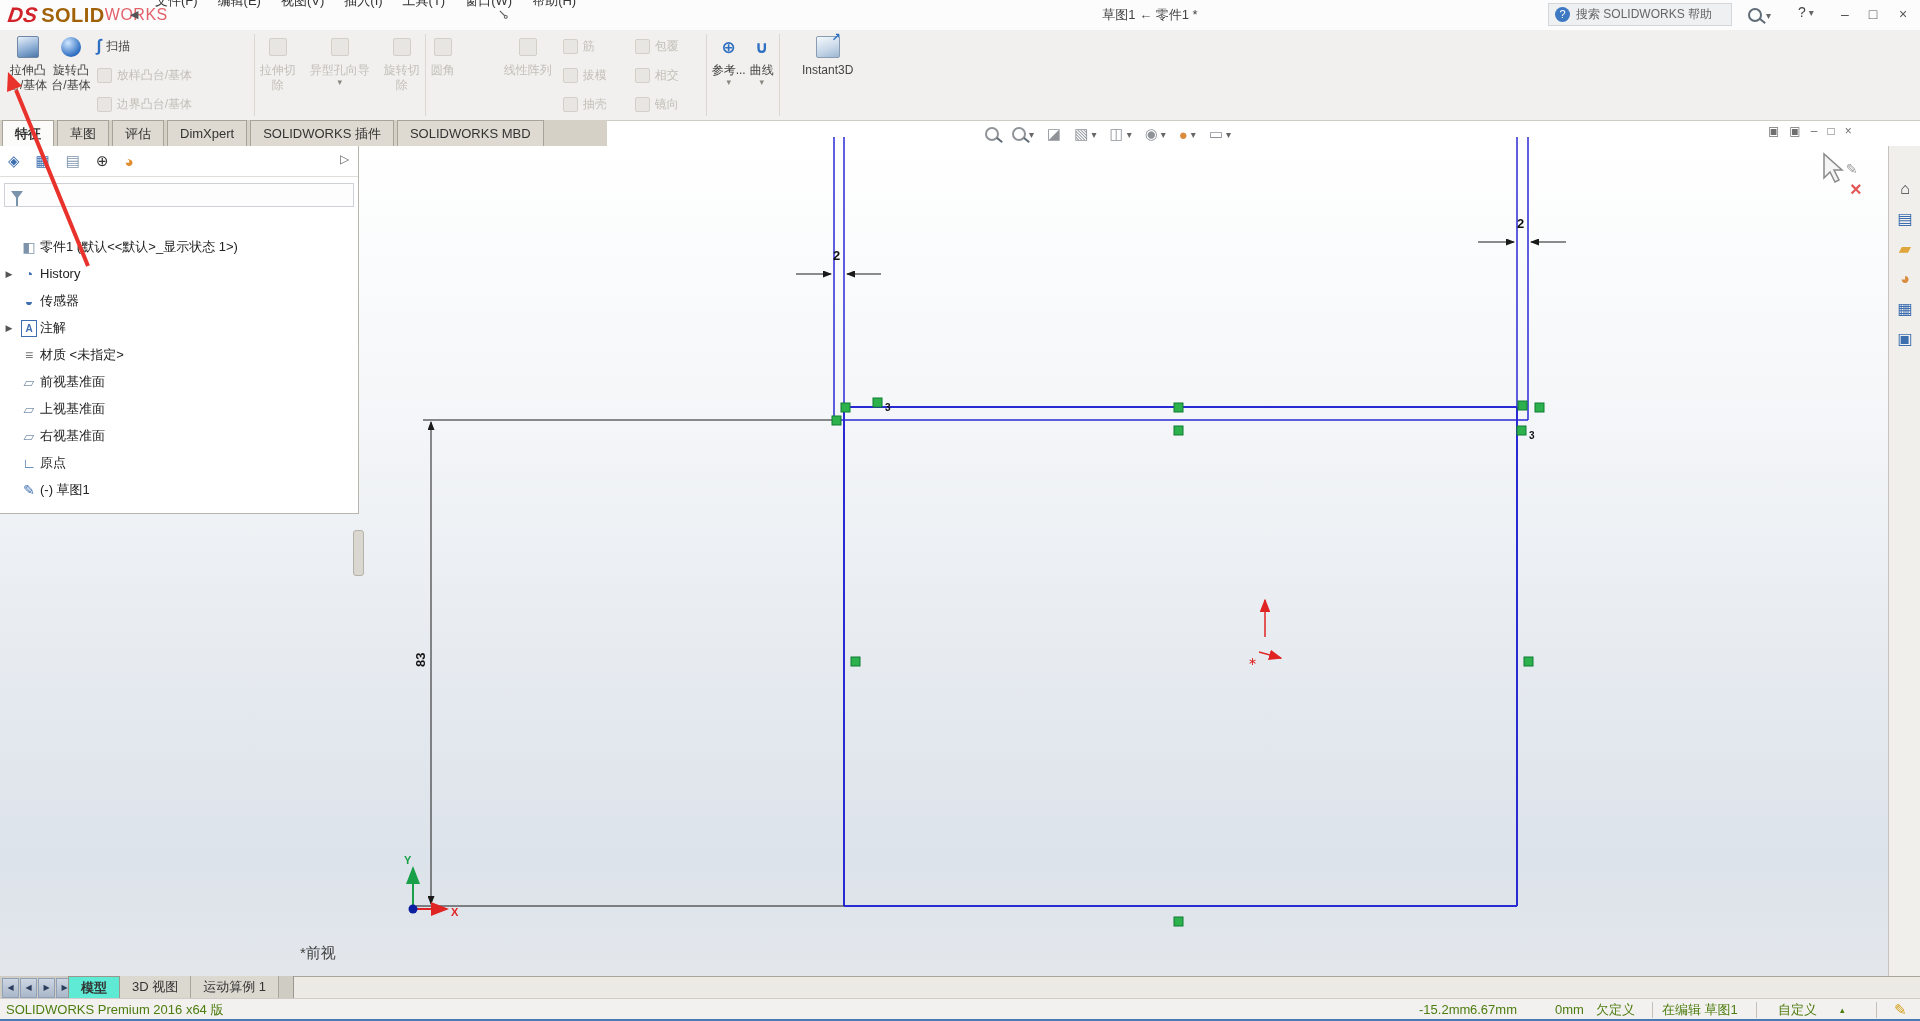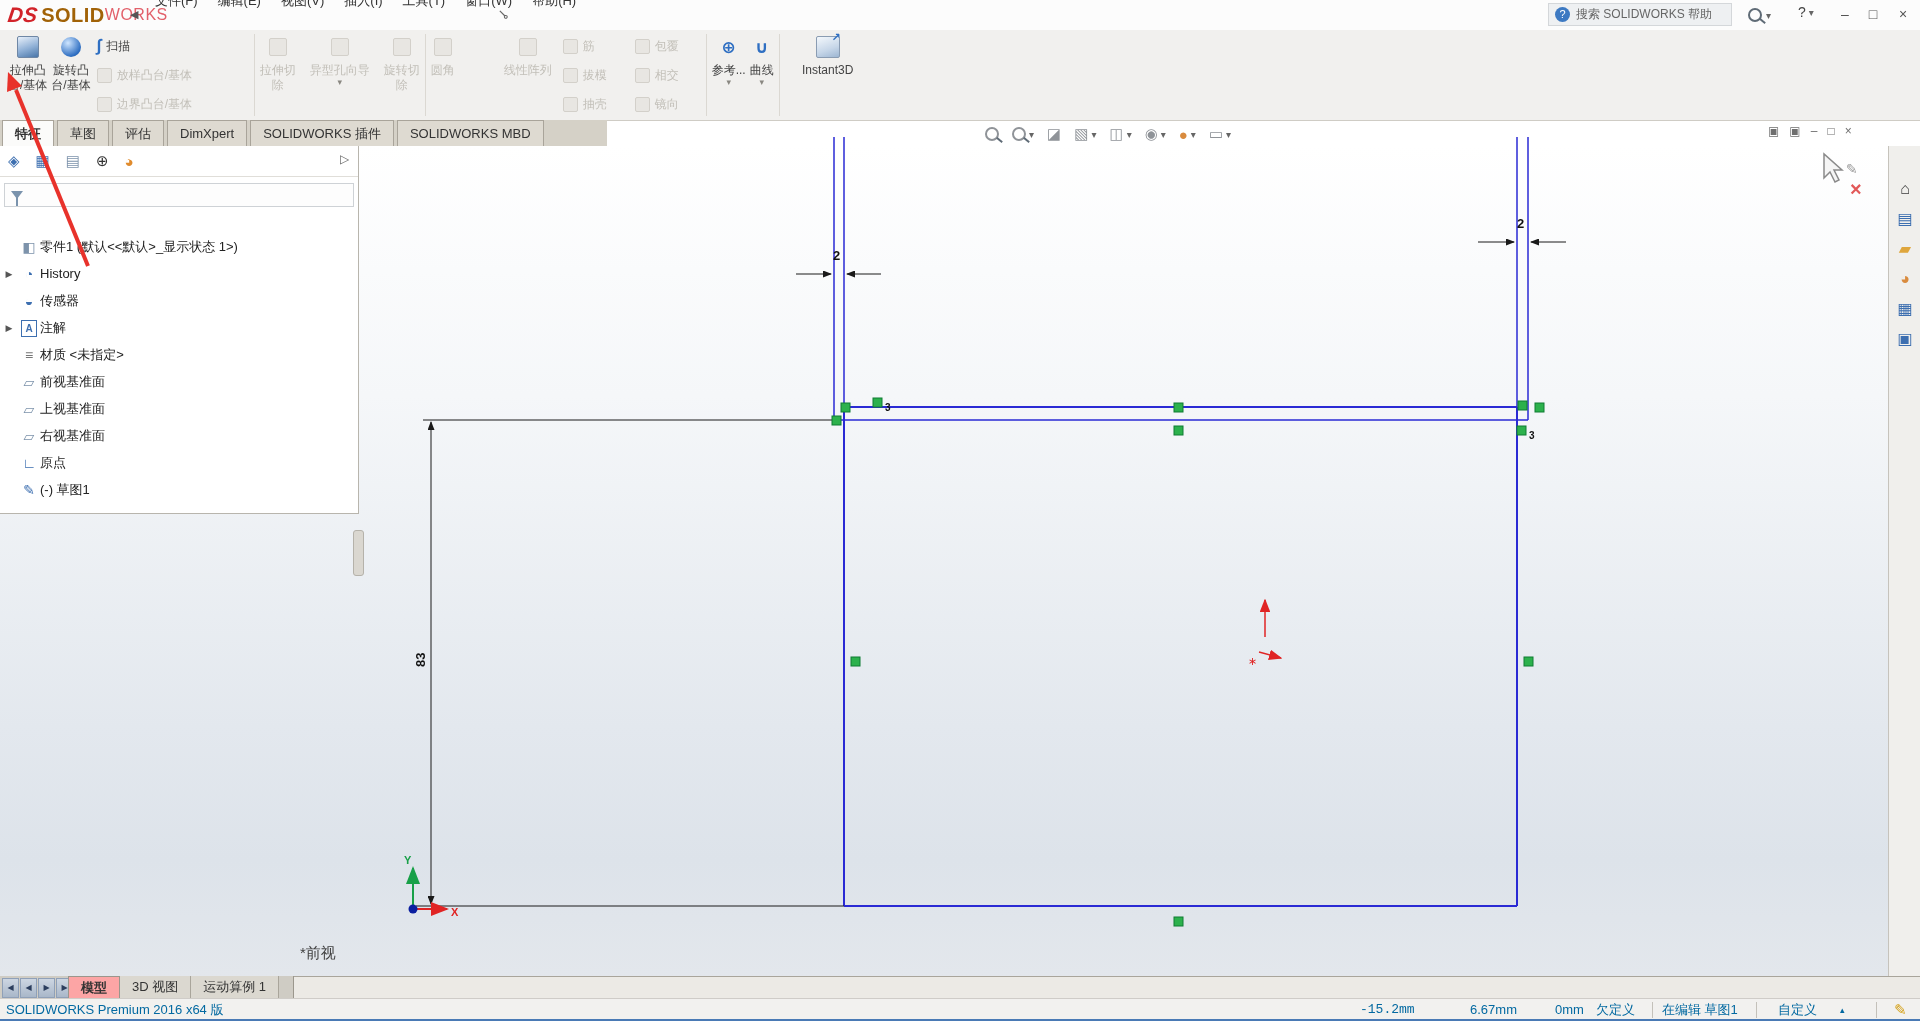--- a/index.html
+++ b/index.html
@@ -96,25 +96,25 @@
   #grip{left:353px;top:530px;width:9px;height:44px;background:#dad7d0;border:1px solid #b5b2aa;border-radius:3px;}
 
   
   #bottomstrip{left:0;top:976px;width:1920px;height:22px;background:#eceae5;border-top:1px solid #a9a59b;}
   #bs-left{left:0;top:976px;width:293px;height:22px;background:#cfccc4;border-right:1px solid #9b978d;}
   #navbtns{left:2px;top:978px;display:flex;gap:1px;}
   .navb{width:15px;height:18px;background:linear-gradient(#cdd6e2,#a9b7c9);border:1px solid #8fa0b8;
         font-size:8px;color:#2c3e5e;text-align:center;line-height:18px;}
   #doctabs{left:68px;top:976px;height:22px;display:flex;}
   .dtab{padding:0 12px;font-size:13px;line-height:21px;border-right:1px solid #a9a59b;color:#333;background:#dbd8d0;}
-  .dtab.active{background:#fca5a5;border:1px solid #9a968c;border-bottom:none;font-weight:bold;}
+  .dtab.active{background:#5eead4;border:1px solid #9a968c;border-bottom:none;font-weight:bold;}
 
   
   #statusbar{left:0;top:998px;width:1920px;height:23px;background:#f2f1ef;border-top:1px solid #cfccc8;}
-  #statusbar .s{position:absolute;top:0;line-height:22px;font-size:13px;color:#0369a1;white-space:nowrap;}
+  #statusbar .s{position:absolute;top:0;line-height:22px;font-size:13px;color:#4d7c0f;white-space:nowrap;}
   .ssep{position:absolute;top:3px;width:1px;height:16px;background:#c4c1ba;}
   #sb-edge{left:0;top:1019px;width:1920px;height:2px;background:#4a7ab5;}
 </style>
 </head>
 <body>
 
 <div id="titlebar" class="abs">
   <div id="logo" class="abs">
     <span class="logo-ds">DS</span>
     <span class="logo-solid">SOLID</span>
@@ -124,20 +124,21 @@
   <div id="mainmenu" class="abs">
     <span class="menu-item">文件(F)</span>
     <span class="menu-item">编辑(E)</span>
     <span class="menu-item">视图(V)</span>
     <span class="menu-item">插入(I)</span>
     <span class="menu-item">工具(T)</span>
     <span class="menu-item">窗口(W)</span>
     <span class="menu-item">帮助(H)</span>
   </div>
   <span id="menu-pin" class="abs">⊸</span>
+  <div id="doc-title" class="abs">草图1 ← 零件1 *</div>
   <div id="searchbox" class="abs">
     <span class="q-badge">?</span>
     <span id="search-text">搜索 SOLIDWORKS 帮助</span>
   </div>
   <div id="search-mag" class="abs">
     <span class="mag"></span>
     <span class="dd">▾</span>
   </div>
   <div id="help-btn" class="abs">
     <span>?</span>
@@ -505,21 +506,21 @@
   <span class="navb">▶</span>
 </div>
 <div id="doctabs" class="abs">
   <span class="dtab active">模型</span>
   <span class="dtab">3D 视图</span>
   <span class="dtab">运动算例 1</span>
 </div>
 
 <div id="statusbar" class="abs">
   <span class="s" style="left:6px;">SOLIDWORKS Premium 2016 x64 版</span>
-  <span class="s" style="left:1360px;font-family:Liberation Mono, monospace;">-15.2mm</span>
+  <span class="s" style="left:1419px;">-15.2mm</span>
   <span class="s" style="left:1470px;">6.67mm</span>
   <span class="s" style="left:1555px;">0mm</span>
   <span class="s" style="left:1596px;">欠定义</span>
   <span class="ssep" style="left:1652px;"></span>
   <span class="s" style="left:1662px;">在编辑 草图1</span>
   <span class="ssep" style="left:1756px;"></span>
   <span class="s" style="left:1778px;">自定义</span>
   <span class="s" style="left:1840px;font-size:9px;">▴</span>
   <span class="ssep" style="left:1876px;"></span>
   <span class="s" style="left:1894px;color:#d4a017;font-size:15px;">✎</span>

